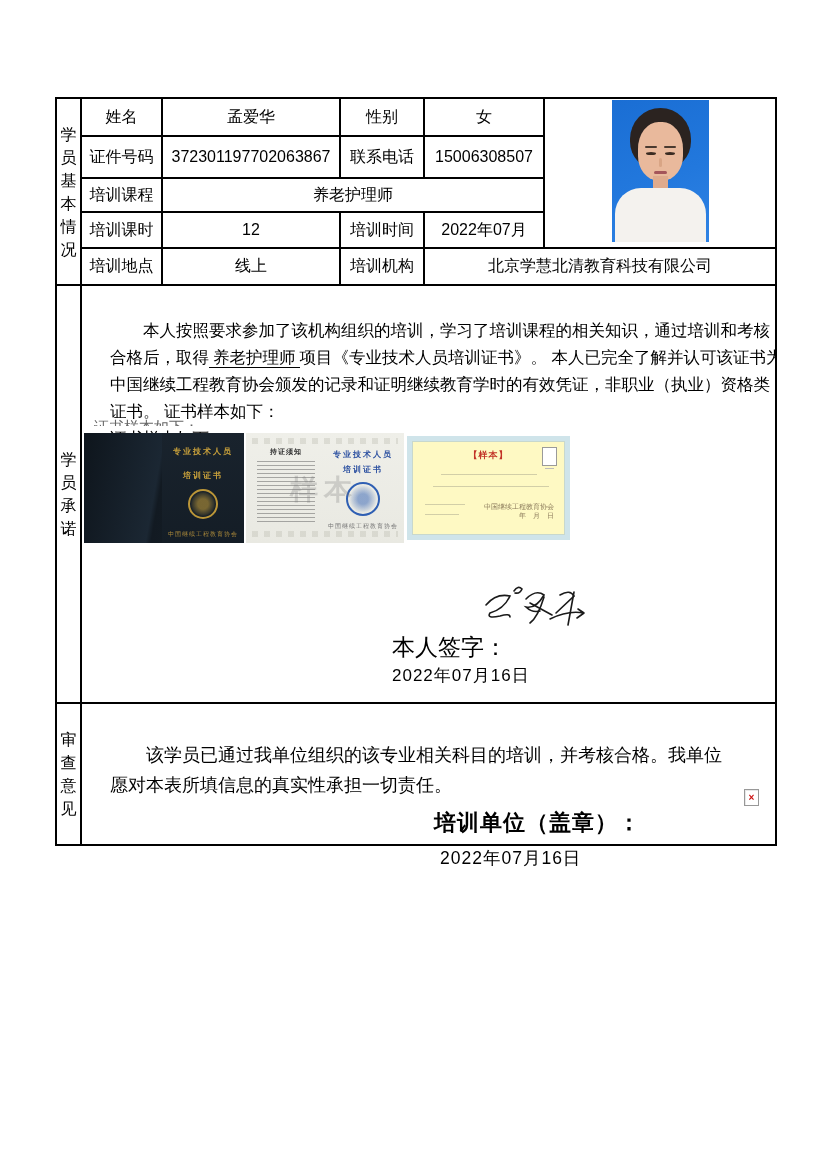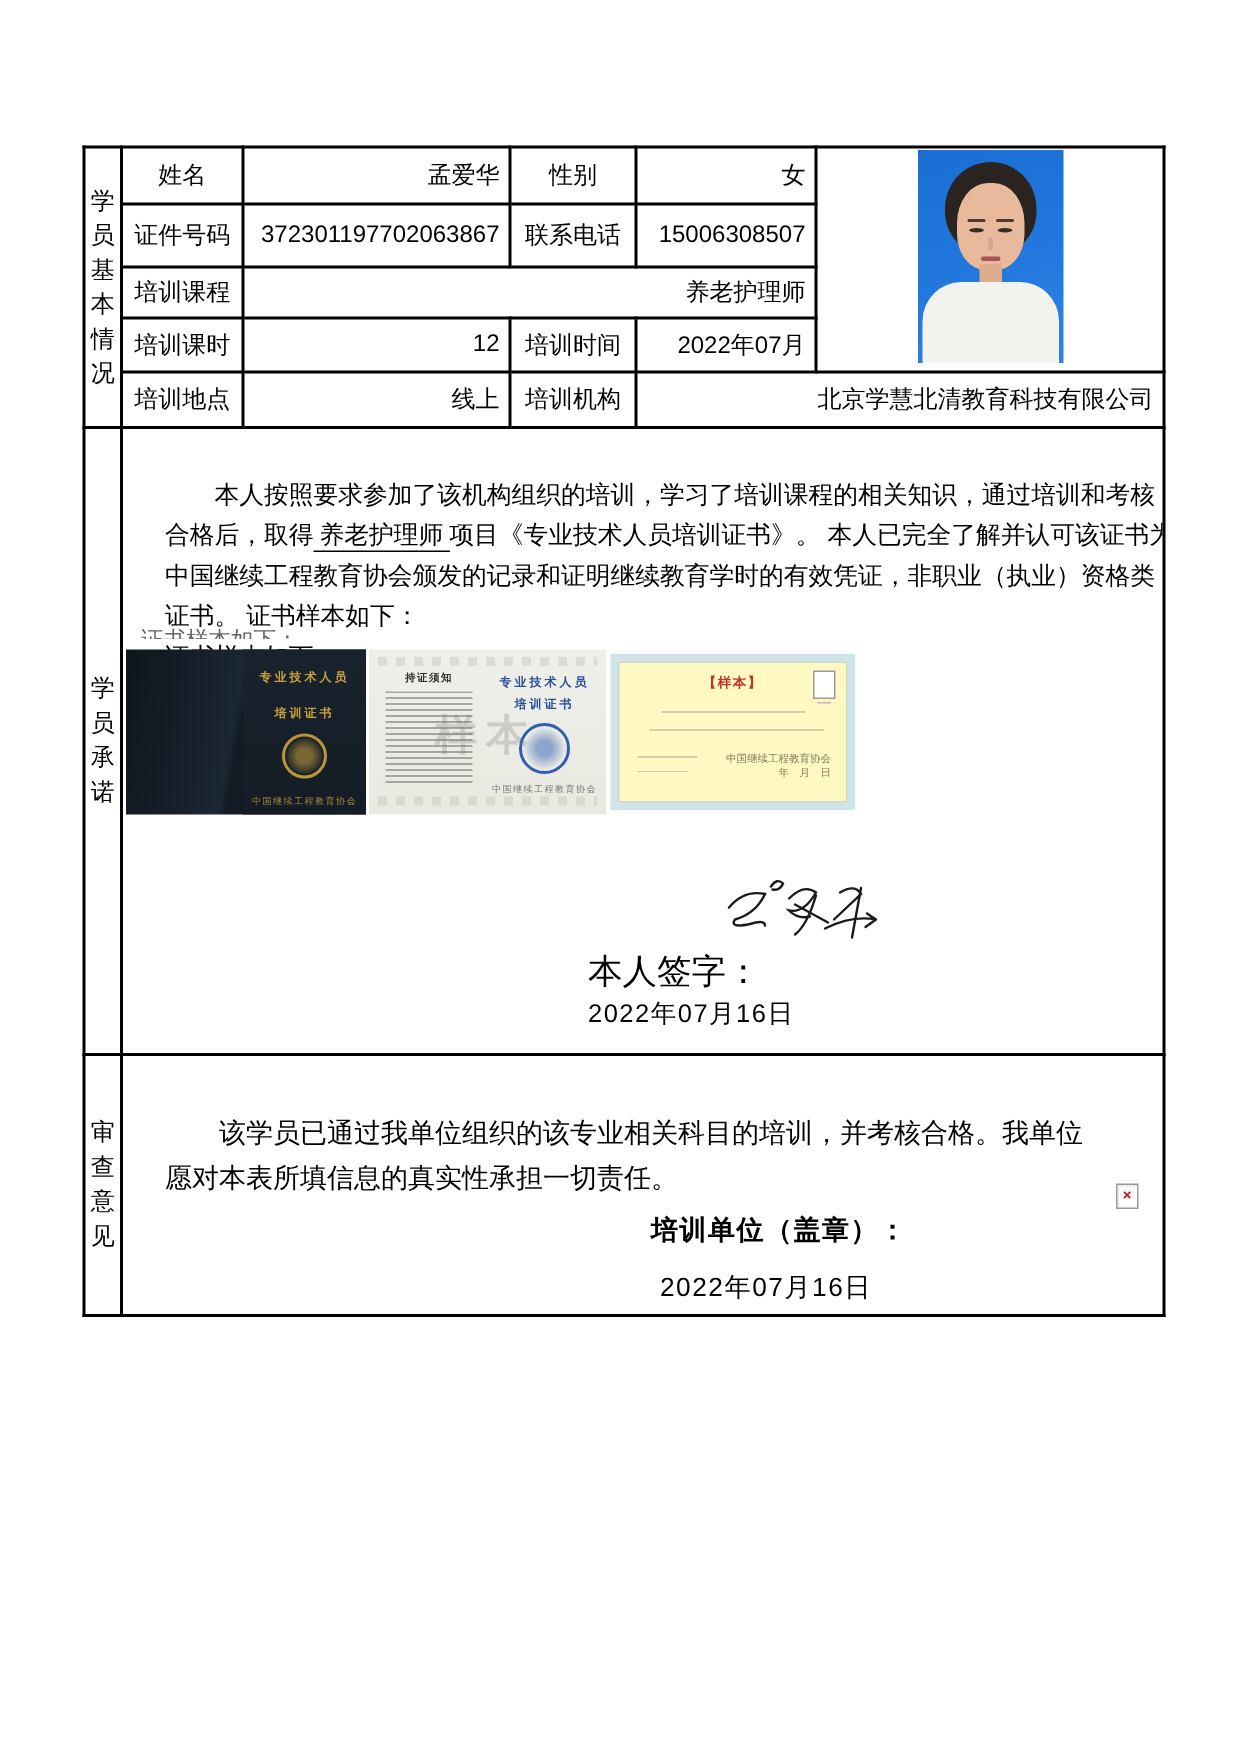--- a/index.html
+++ b/index.html
@@ -17,24 +17,24 @@
   .title .course { border-bottom:2px solid #000; padding:0 10px 2px 10px; font-weight:900; }
   .title .suffix { margin-left:8px; }
 
   
   table.form { position:absolute; left:55px; top:97px; width:720px;
                border-collapse:collapse; table-layout:fixed; }
   table.form td { border:2px solid #000; font-size:16px; overflow:hidden; }
   td.vlab { text-align:center; vertical-align:middle; line-height:23px;
             word-break:break-all; padding:0 2px; font-size:16px; }
   td.lab { text-align:center; vertical-align:middle; padding:0 2px; }
-  td.val { text-align:right; vertical-align:middle; padding:0 6px; font-size:17px; }
+  td.val { text-align:center; vertical-align:middle; padding:0 6px; font-size:17px; }
   tr.r1 { height:38px; } tr.r2 { height:42px; } tr.r3 { height:34px; }
   tr.r4 { height:36px; } tr.r5 { height:37px; }
-  tr.r6 { height:418px; } tr.r7 { height:174px; }
+  tr.r6 { height:418px; } tr.r7 { height:142px; }
   td.sect { vertical-align:top; position:relative; padding:16px; }
 
   
   td.photo-cell { vertical-align:middle; text-align:center; }
   .id-photo { position:relative; display:inline-block; width:97px; height:142px;
               background:linear-gradient(160deg,#1a6ed4 0%,#2278dd 55%,#2f83e4 100%);
               overflow:hidden; }
   .p-hair { position:absolute; left:18px; top:8px; width:61px; height:62px;
             background:#2b2320; border-radius:50% 50% 46% 46%; }
   .p-face { position:absolute; left:26px; top:22px; width:45px; height:58px;
@@ -104,21 +104,21 @@
   .signature { position:absolute; left:398px; top:297px; width:118px; height:56px; }
   .signer-label { position:absolute; left:310px; top:346px; font-size:23px; }
   .sign-date { position:absolute; left:310px; top:378px; font-size:17px; letter-spacing:1px; }
 
   
   .review-para { margin:20px 8px 0 12px; width:612px; font-size:18px; line-height:30px; text-indent:2em; }
   .broken-img { position:absolute; left:662px; top:85px; width:15px; height:17px;
                 background:#fff; border:1px solid #989898; box-shadow:inset 1px 1px 0 #e8e8e8;
                 display:flex; align-items:center; justify-content:center;
                 color:#cc1111; font-size:10px; font-weight:bold; line-height:1; }
-  .seal-line { position:absolute; left:352px; top:104px; font-size:18px; font-weight:bold; letter-spacing:1px; }
+  .seal-line { position:absolute; left:352px; top:104px; font-size:22px; font-weight:bold; letter-spacing:1px; }
 
   
   .footer-date { position:absolute; left:440px; top:846px; font-size:17.5px; letter-spacing:1px; }
 </style>
 </head>
 <body>
 
 <div class="page">
 
 

